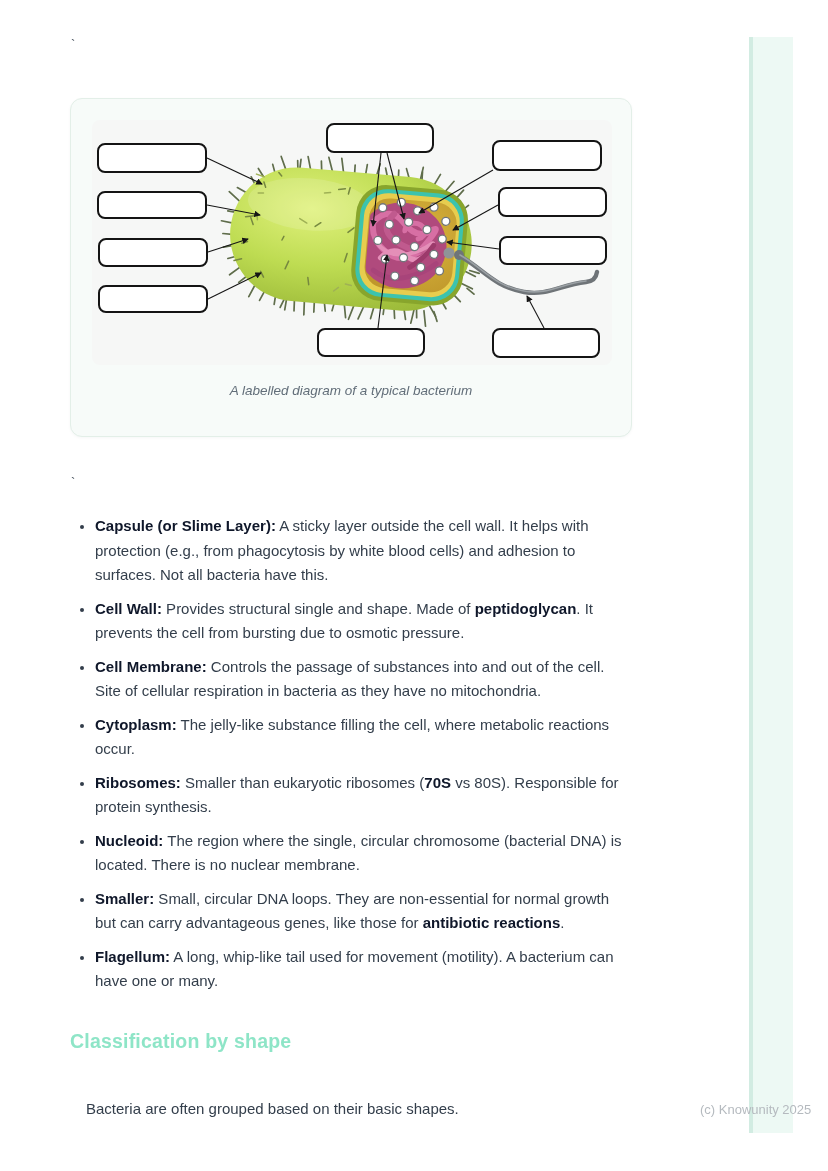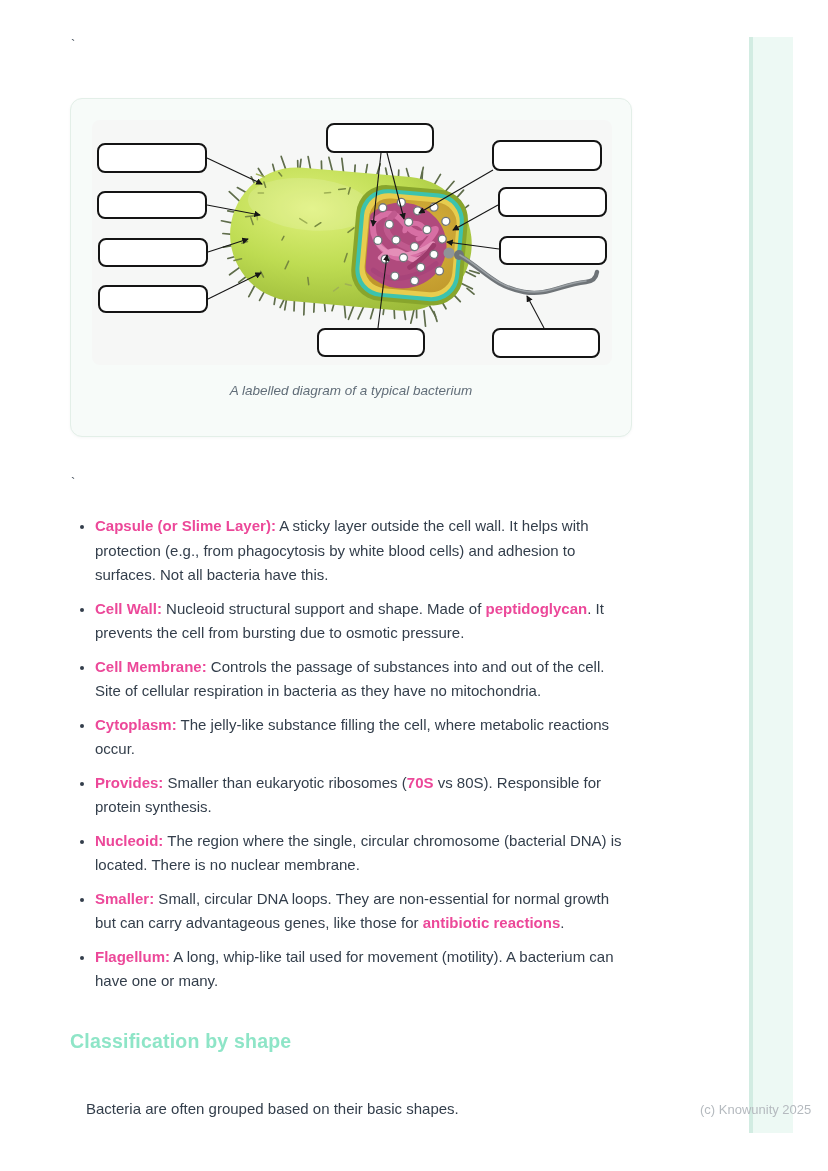--- a/index.html
+++ b/index.html
@@ -46,21 +46,21 @@
   }
 
   
   .bullet-list {
     position:absolute; left:70px; top:514px; width:564px;
     list-style:disc outside; padding-left:25px;
     font-size:15px; line-height:24.5px; color:#333e4b;
   }
   .bullet-list li { margin-bottom:9px; }
   .bullet-list li::marker { color:#333e4b; font-size:13px; }
-  .bullet-list strong { color:#ec4899; font-weight:bold; }
+  .bullet-list strong { color:#0f172a; font-weight:bold; }
 
   
   .section-heading {
     position:absolute; left:70px; top:1030px;
     font-size:19.5px; font-weight:600; color:#8ee5c7; letter-spacing:0.2px;
   }
   .section-paragraph {
     position:absolute; left:86px; top:1100px; width:560px;
     font-size:15px; color:#333e4b;
   }
@@ -267,24 +267,24 @@
       <div class="label-box lb-bc"></div>
     </div>
 
     <div class="figure-caption">A labelled diagram of a typical bacterium</div>
   </div>
 
   <span class="stray-mark mid">`</span>
 
   <ul class="bullet-list">
       <li><strong>Capsule (or Slime Layer):</strong><span> A sticky layer outside the cell wall. It helps with protection (e.g., from phagocytosis by white blood cells) and adhesion to surfaces. Not all bacteria have this.</span></li>
-      <li><strong>Cell Wall:</strong><span> Nucleoid structural support and shape. Made of </span><strong>peptidoglycan</strong><span>. It prevents the cell from bursting due to osmotic pressure.</span></li>
+      <li><strong>Cell Wall:</strong><span> Provides structural single and shape. Made of </span><strong>peptidoglycan</strong><span>. It prevents the cell from bursting due to osmotic pressure.</span></li>
       <li><strong>Cell Membrane:</strong><span> Controls the passage of substances into and out of the cell. Site of cellular respiration in bacteria as they have no mitochondria.</span></li>
       <li><strong>Cytoplasm:</strong><span> The jelly-like substance filling the cell, where metabolic reactions occur.</span></li>
-      <li><strong>Provides:</strong><span> Smaller than eukaryotic ribosomes (</span><strong>70S</strong><span> vs 80S). Responsible for protein synthesis.</span></li>
+      <li><strong>Ribosomes:</strong><span> Smaller than eukaryotic ribosomes (</span><strong>70S</strong><span> vs 80S). Responsible for protein synthesis.</span></li>
       <li><strong>Nucleoid:</strong><span> The region where the single, circular chromosome (bacterial DNA) is located. There is no nuclear membrane.</span></li>
       <li><strong>Smaller:</strong><span> Small, circular DNA loops. They are non-essential for normal growth but can carry advantageous genes, like those for </span><strong>antibiotic reactions</strong><span>.</span></li>
       <li><strong>Flagellum:</strong><span> A long, whip-like tail used for movement (motility). A bacterium can have one or many.</span></li>
     </ul>
 
   <h2 class="section-heading">Classification by shape</h2>
   <p class="section-paragraph">Bacteria are often grouped based on their basic shapes.</p>
 
   <div class="side-stripe"></div>
   <div class="watermark">(c) Knowunity 2025</div>

